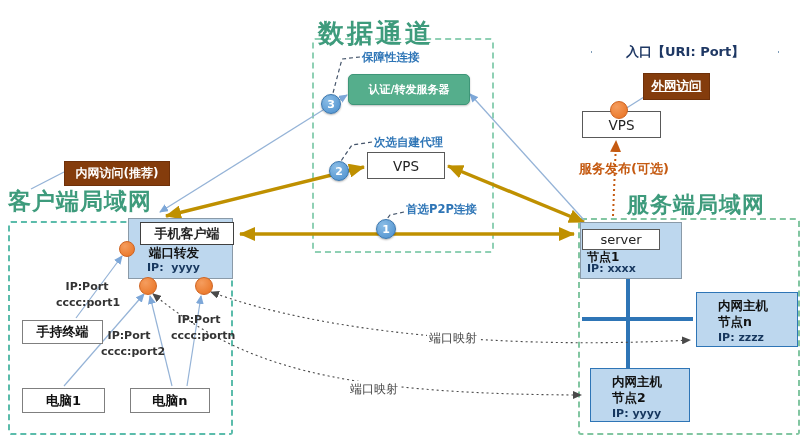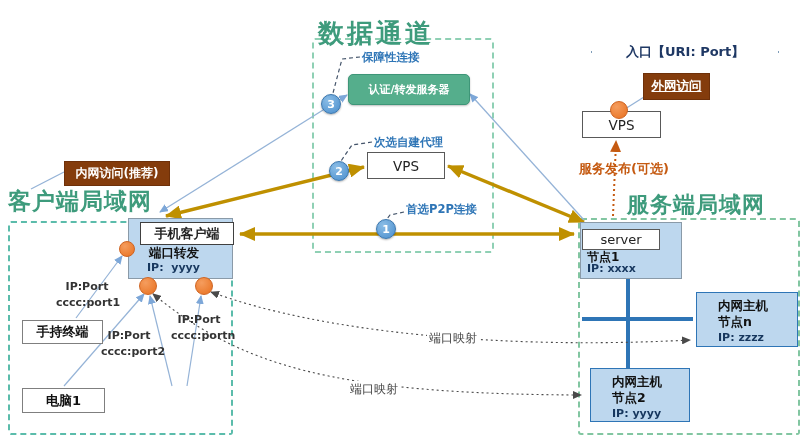--- a/index.html
+++ b/index.html
@@ -181,20 +181,21 @@
     <div class="host-ip">IP: zzzz</div>
   </div>
   <div class="host-box" id="node-host2">
     <div class="host-line1">内网主机</div>
     <div class="host-line1">节点2</div>
     <div class="host-ip">IP: yyyy</div>
   </div>
 
   <div class="device-box" id="node-handheld">手持终端</div>
   <div class="device-box" id="node-pc1">电脑1</div>
+  <div class="device-box" id="node-pcn">电脑n</div>
 
   <div class="port-label" id="plbl-1">
     <div>IP:Port</div>
     <div>cccc:port1</div>
   </div>
   <div class="port-label" id="plbl-2">
     <div>IP:Port</div>
     <div>cccc:port2</div>
   </div>
   <div class="port-label" id="plbl-n">

